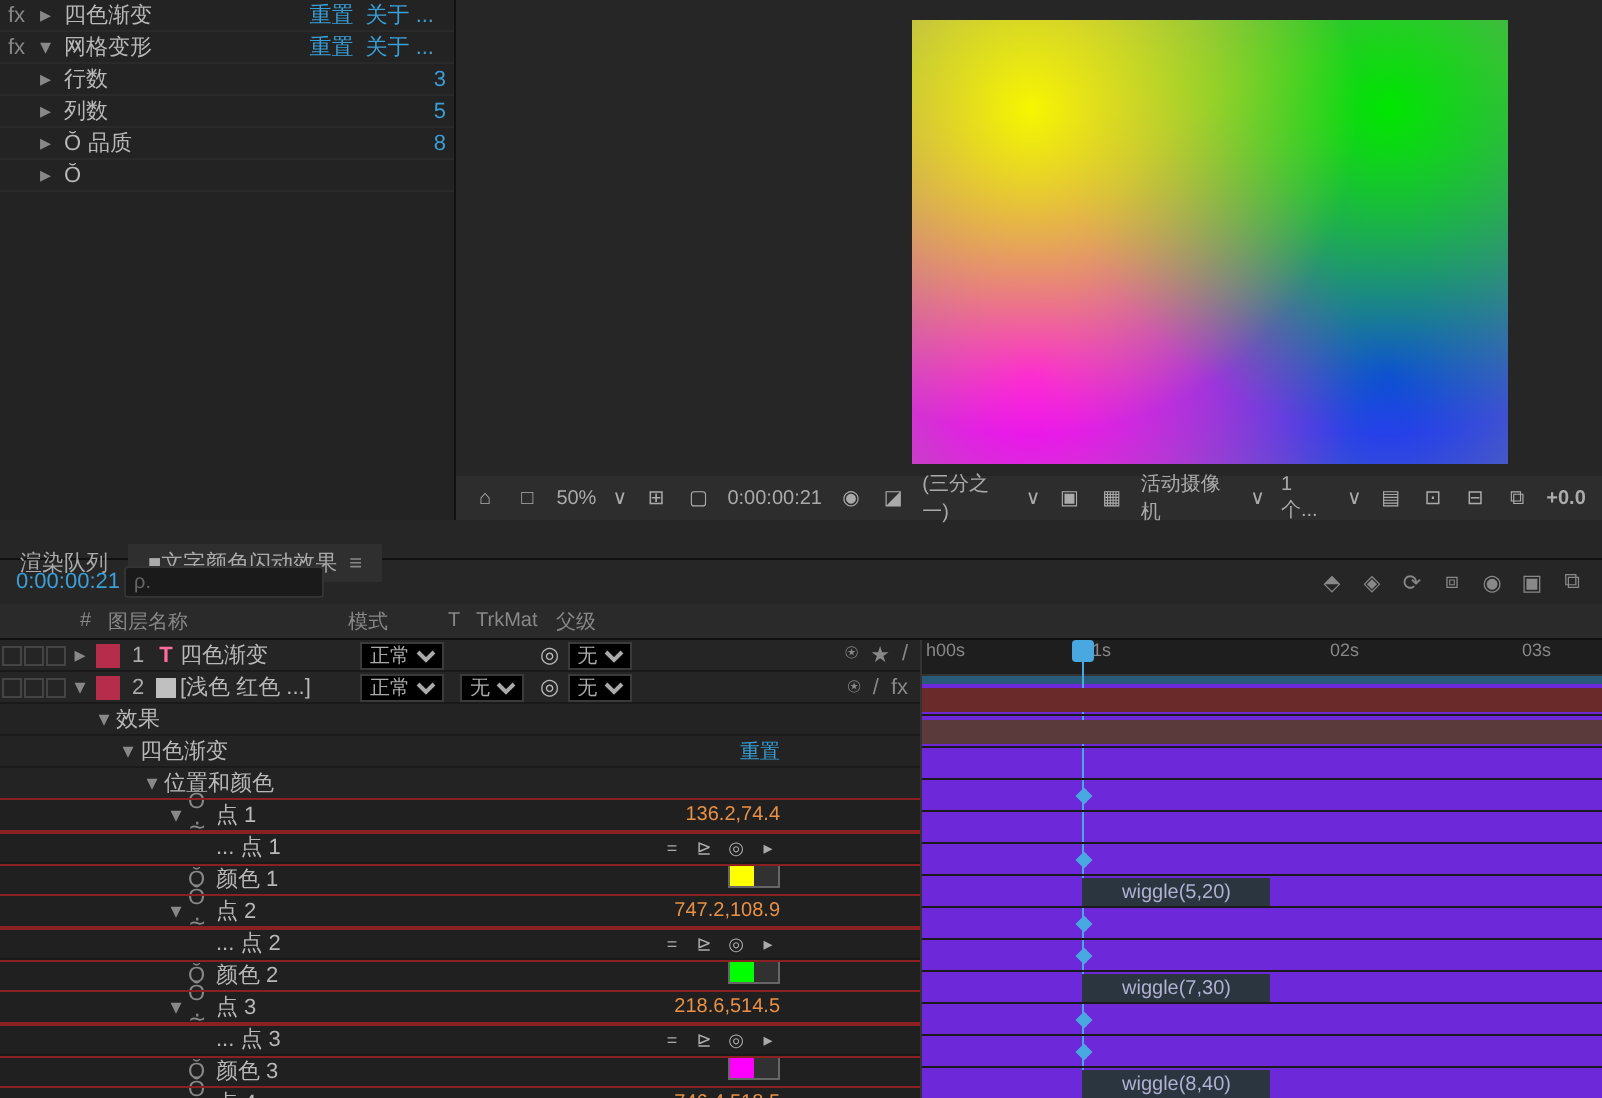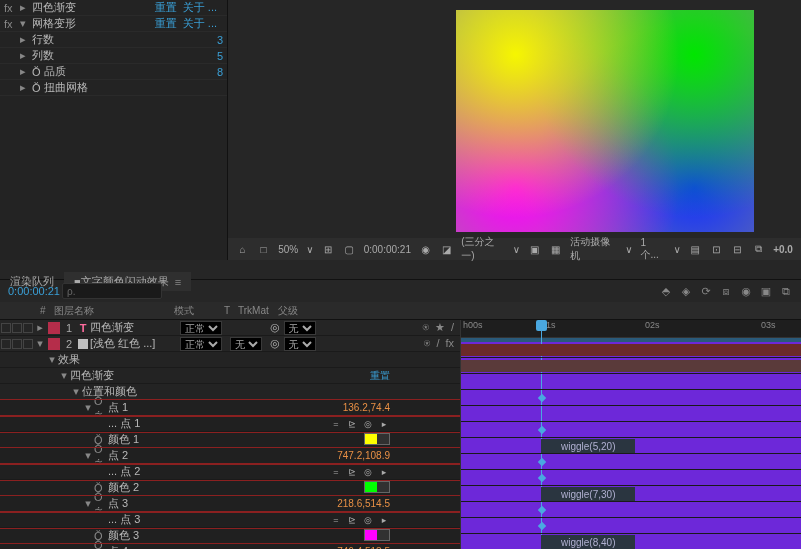--- a/index.html
+++ b/index.html
@@ -127,21 +127,20 @@
       <span style="width:16px"></span>
         <span class="tw">▸</span>
       <span class="stopwatch" style="width:12px">Ŏ</span>
       <span class="name">品质</span>
       <span class="effect-val">8</span>
     </div>
     <div class="effect-row">
       <span style="width:16px"></span>
         <span class="tw">▸</span>
       <span class="stopwatch" style="width:12px">Ŏ</span>
-      <span class="name">扭曲网格</span>
     </div>
   </div>
 
   <div class="preview-area">
     <div class="gradient-preview"></div>
     <div class="preview-toolbar">
       <span class="ico">⌂</span>
       <span class="ico">□</span>
       <span>50%</span>
       <span>∨</span>
@@ -340,21 +339,21 @@
           </div>
 
      </div>
 
     </div>
 
     <div class="tl-right">
       <div class="ruler">
         <span class="tick" style="left:2px">h00s</span>
         <span class="tick" style="left:80px">01s</span>
-        <span class="tick" style="left:184px">02s</span>
+        <span class="tick" style="left:204px">02s</span>
         <span class="tick" style="left:300px">03s</span>
       </div>
       <div class="wa"></div>
       <div class="playhead"></div>
       <div style="position:absolute;top:22px;left:0;right:0">
         <div class="track-row">
             <div class="bar red"></div>
           </div>
         <div class="track-row">
             <div class="bar redl"></div>

